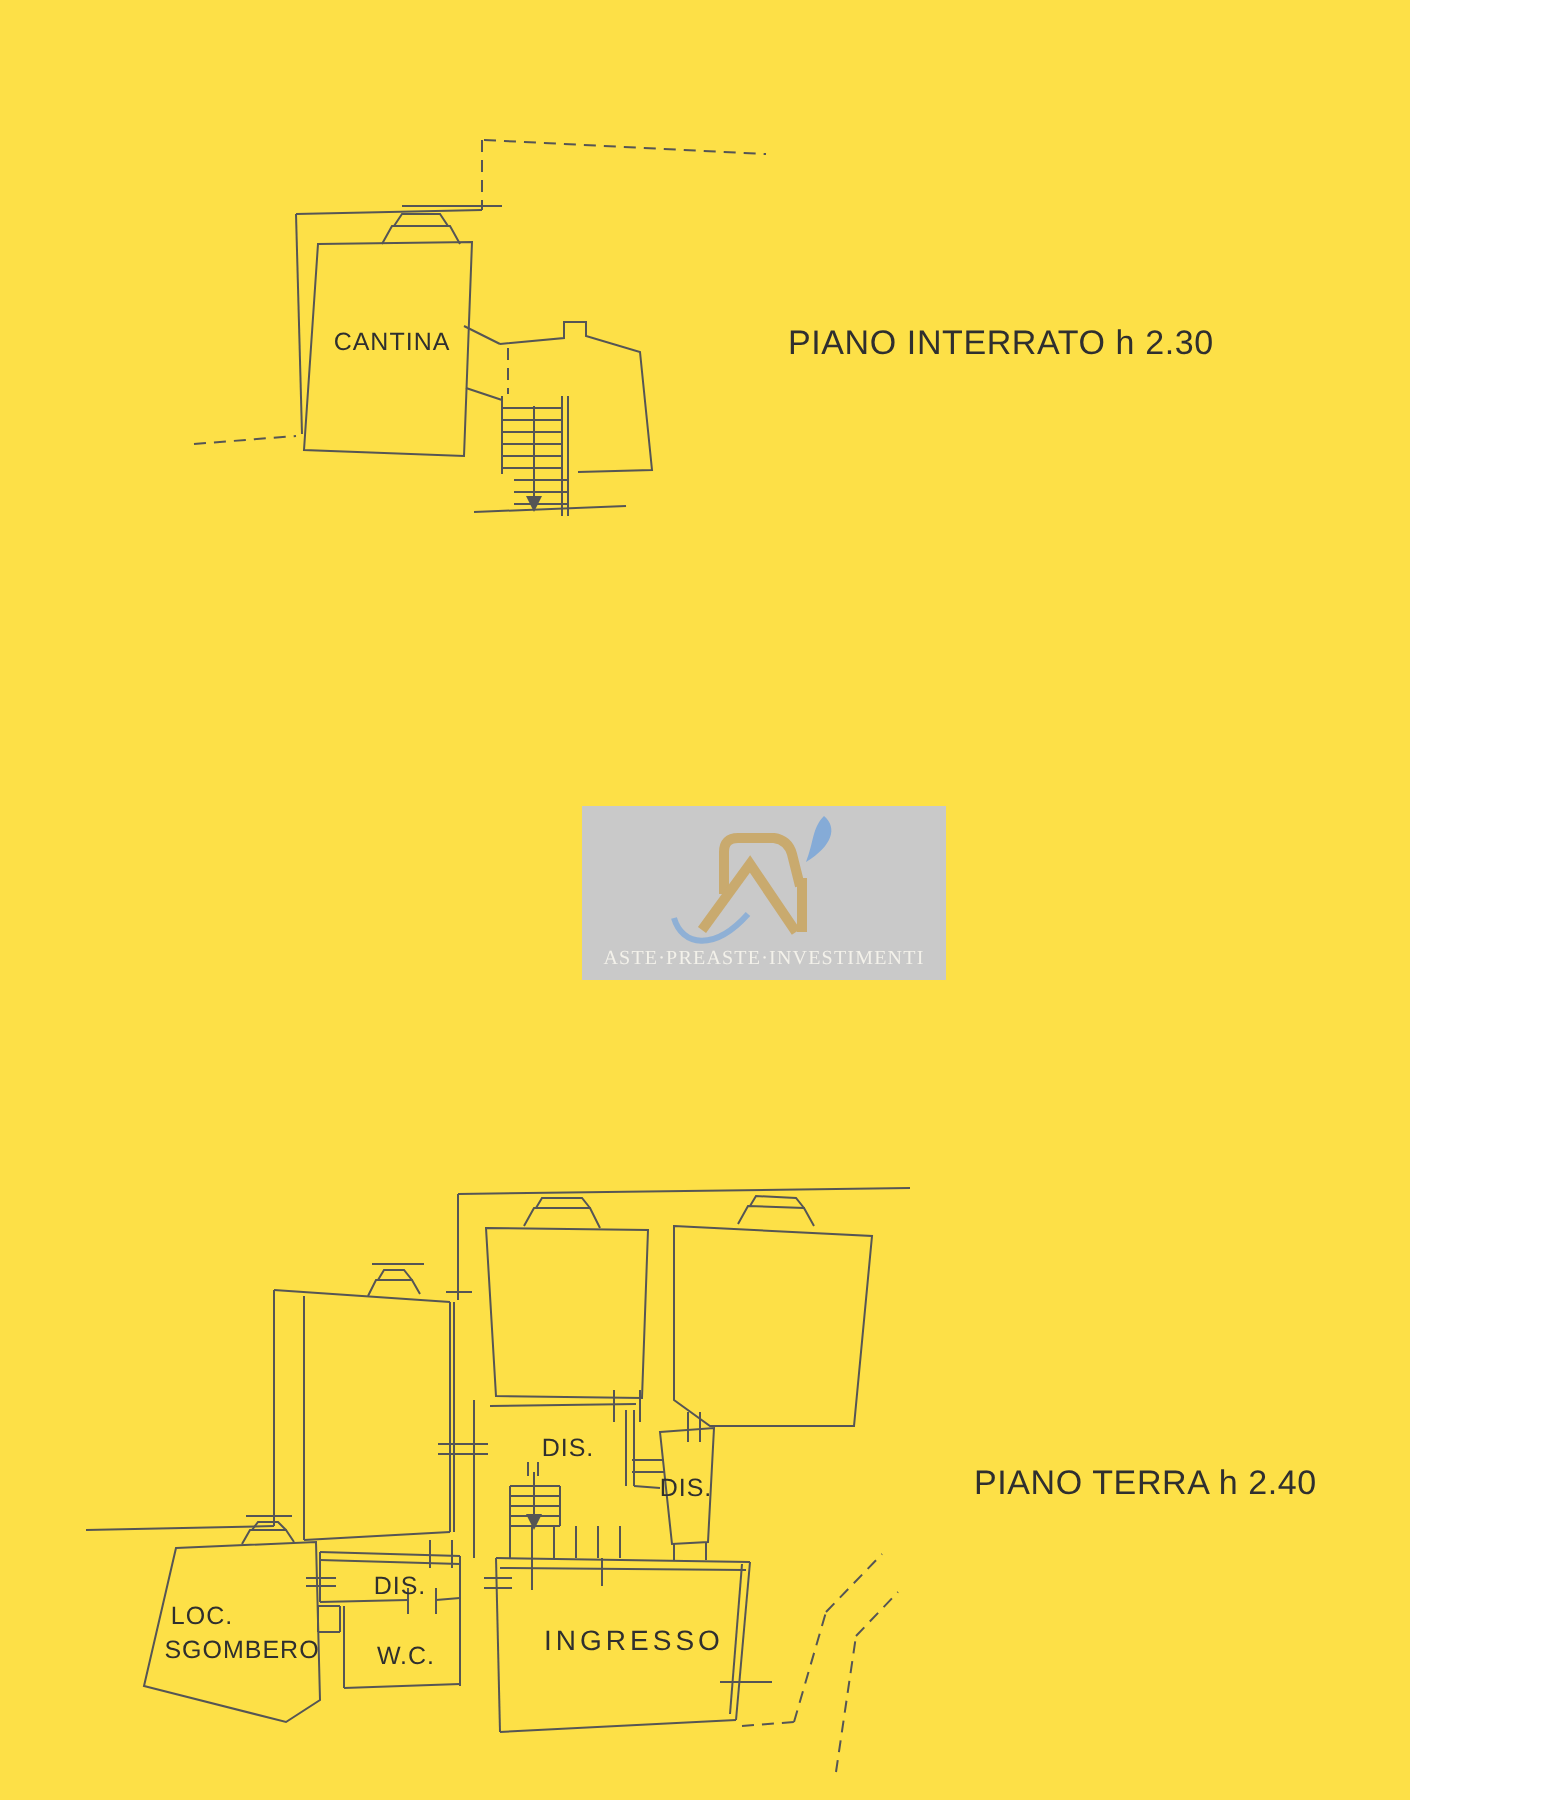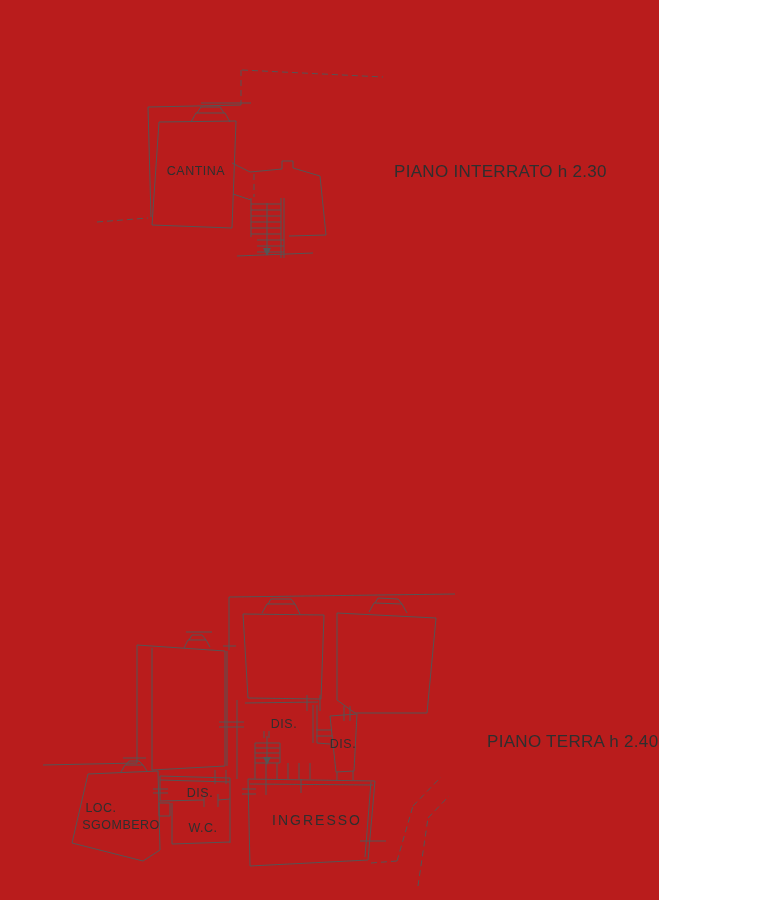--- a/index.html
+++ b/index.html
@@ -1,18 +1,18 @@
 <!DOCTYPE html>
 <html><head>
 <meta charset="utf-8">
 <style>
   html,body{margin:0;padding:0;background:#fff;}
   .canvas{
-    position:relative;width:659px;height:900px;background:#b91c1c;
-    font-family:"Liberation Sans", sans-serif;overflow:hidden;
+    position:relative;width:659px;height:900px;background:#fde047;
+    font-family:"Liberation Sans", sans-serif;overflow:hidden;padding-left:46px;
   }
   svg.plan{position:absolute;left:0;top:0;}
   svg.plan path, svg.plan line, svg.plan polyline{
     stroke:#555555;stroke-width:1;fill:none;stroke-linecap:butt;stroke-linejoin:miter;
   }
   svg.plan .dash{stroke-dasharray:6 4;}
   svg.plan .fillhead{fill:#555555;stroke:none;}
   svg.plan text{
     fill:#2f2f2f;font-family:"Liberation Sans", sans-serif;
   }
@@ -229,14 +229,26 @@
       <text class="room-label" x="200" y="797" text-anchor="middle">DIS.</text>
       <text class="room-label" x="203" y="832" text-anchor="middle">W.C.</text>
       <text class="room-label-big" x="317" y="825" text-anchor="middle">INGRESSO</text>
       <text class="room-label" x="101" y="812" text-anchor="middle">LOC.</text>
       <text class="room-label" x="121" y="829" text-anchor="middle">SGOMBERO</text>
 
       <text class="floor-title" x="487" y="747">PIANO TERRA h 2.40</text>
     </g>
   </svg>
 
+  <div class="watermark">
+    <svg width="182" height="87" viewBox="0 0 182 87">
+      <g>
+        <path class="wm-gold" d="M71,44 V23 Q71,16 78,16 H96 Q103,17 105,24 L109,40" fill="none" stroke-width="5"></path>
+        <path class="wm-gold" d="M60,62 L84,29 L107,63" fill="none" stroke-width="5"></path>
+        <path class="wm-gold" d="M110,36 V63" fill="none" stroke-width="5"></path>
+        <path class="wm-blue-fill" d="M121,5 C128,11 125,20 112,28 C116,18 115,11 121,5 Z"></path>
+        <path class="wm-blue" d="M46,56 C50,70 66,73 83,54" fill="none" stroke-width="3" opacity="0.85"></path>
+      </g>
+      <text class="wm-caption" x="91" y="79" text-anchor="middle">ASTE·PREASTE·INVESTIMENTI</text>
+    </svg>
+  </div>
 
 </div>
 
 </body></html>

